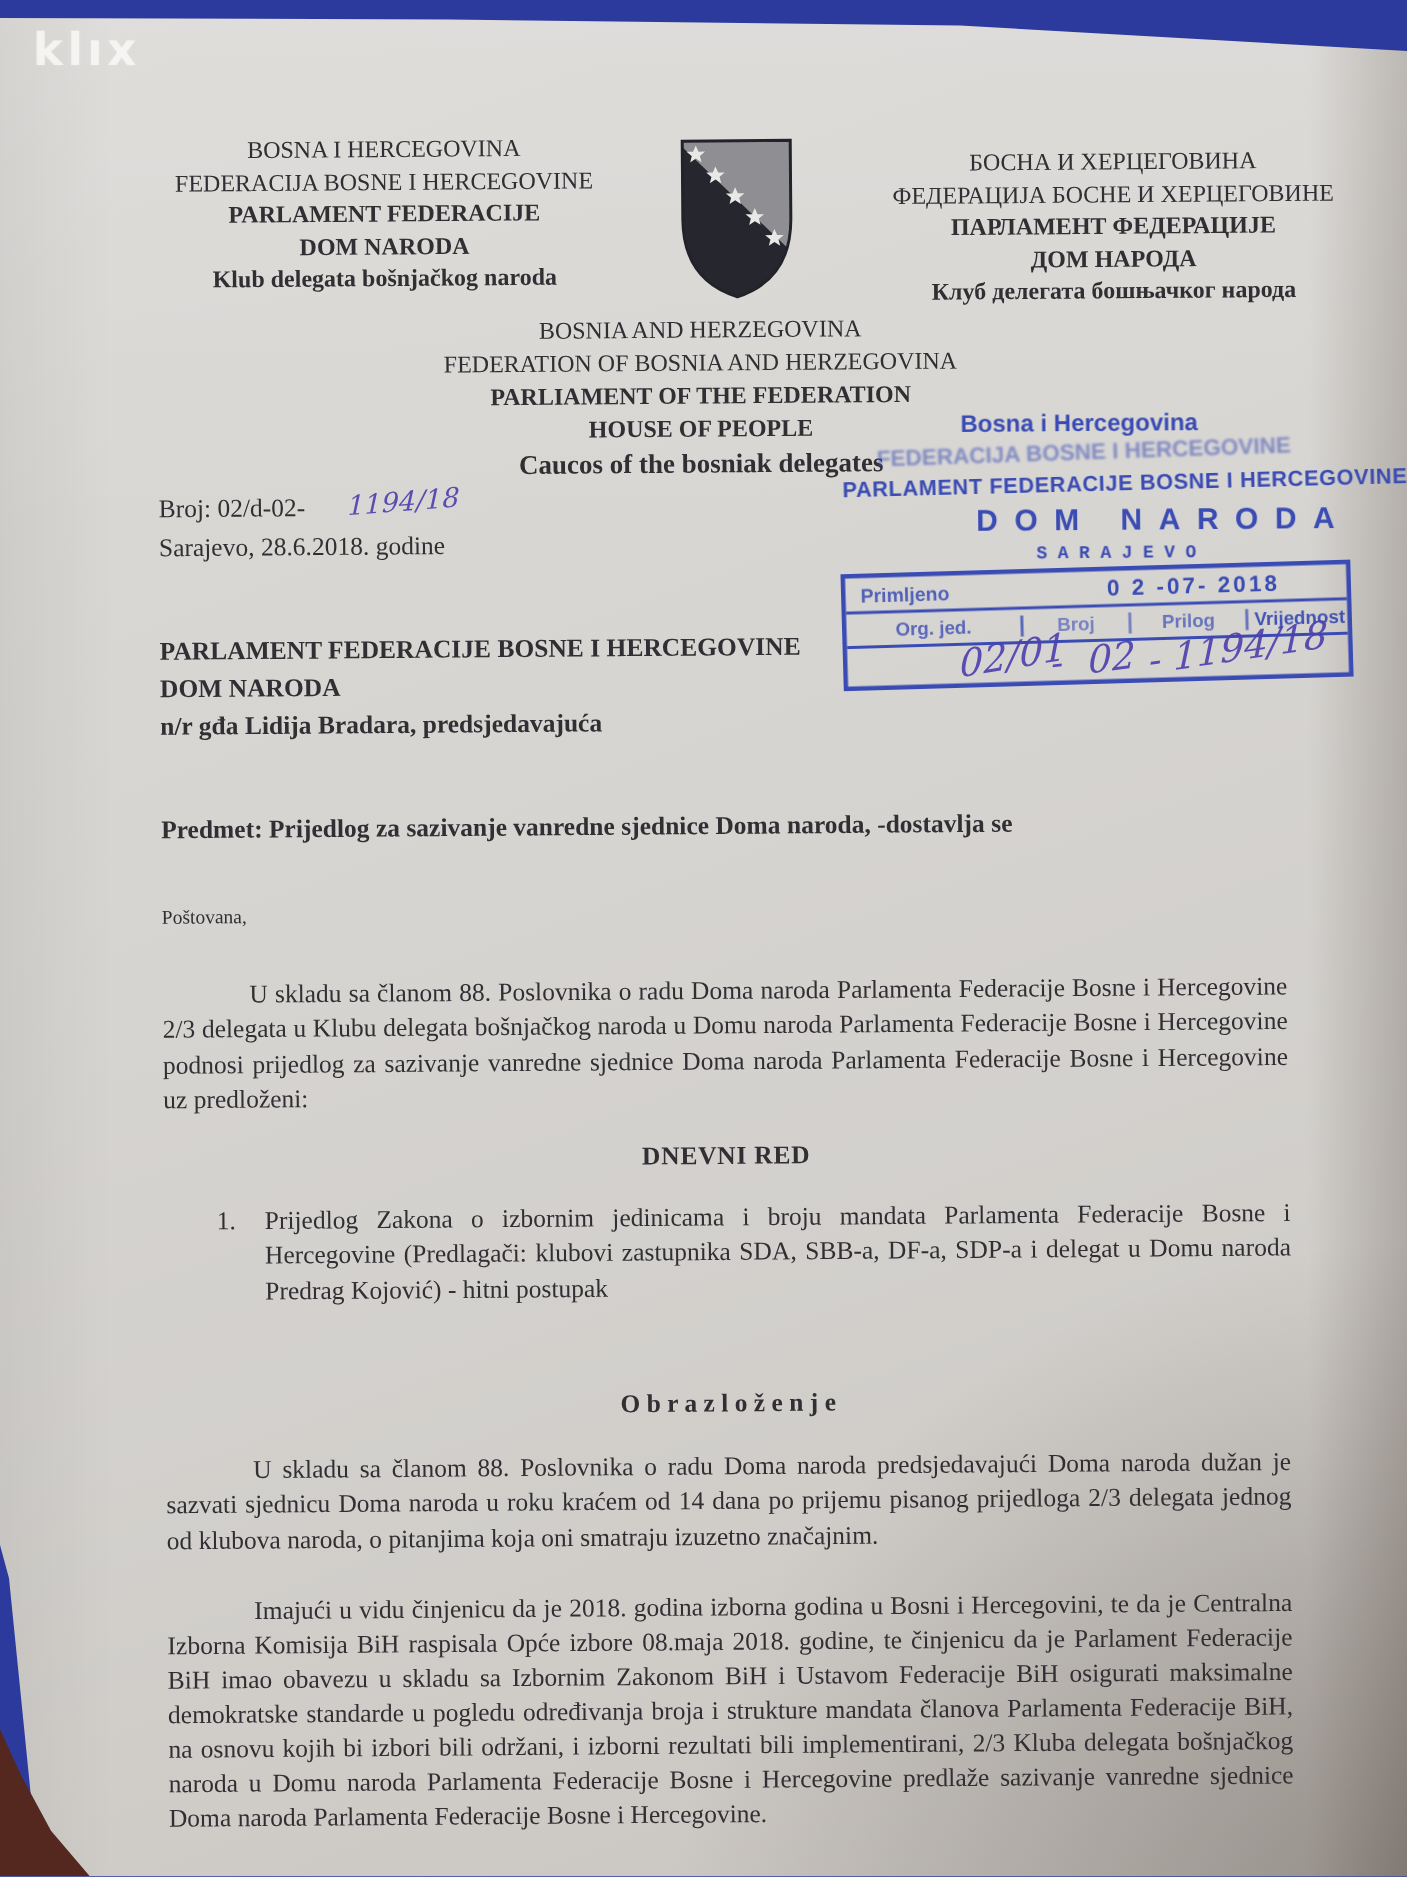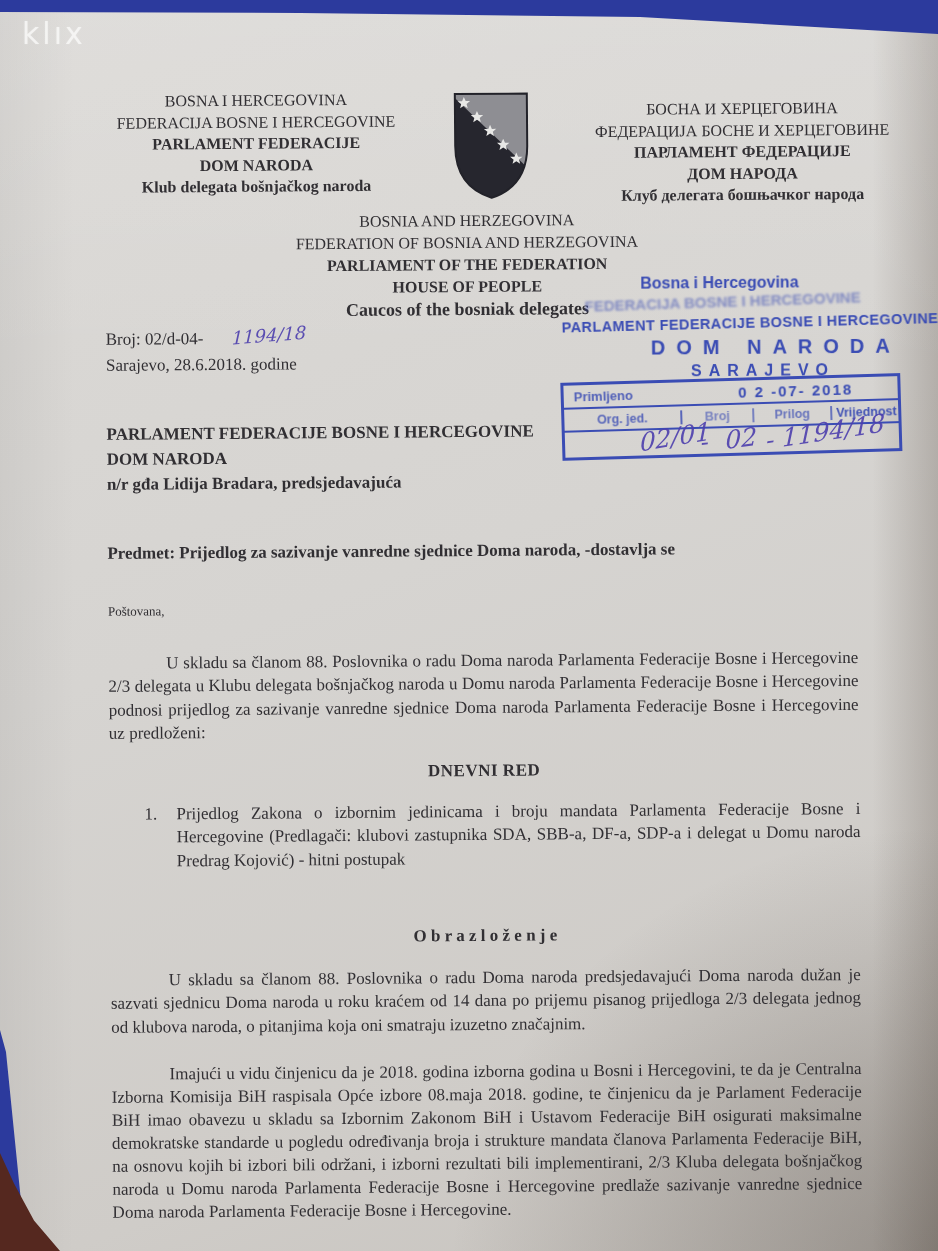--- a/index.html
+++ b/index.html
@@ -27,40 +27,40 @@
   .corner-blue{
     position:absolute;left:0;top:1030px;width:26px;height:221px;background:#2c3a9d;
     clip-path:polygon(0 0,6px 10%,16px 55%,26px 100%,0 100%);
   }
   .corner-wood{
     position:absolute;left:0;top:1142px;width:60px;height:109px;background:#55281f;
     clip-path:polygon(0 10%,14px 38%,34px 72%,60px 100%,0 100%);
   }
   .watermark{
     position:absolute;left:22px;top:16px;
-    font-family:"DejaVu Sans",sans-serif;font-weight:normal;font-size:30px;letter-spacing:3px;
+    font-family:"DejaVu Sans",sans-serif;font-weight:bold;font-size:30px;letter-spacing:3px;
     color:rgba(248,248,246,.82);text-shadow:0 0 2px rgba(255,255,255,.25);
   }
   
   .doc{position:absolute;inset:0;transform:rotate(-0.45deg);transform-origin:50% 40%;color:#312f33;}
   .hline{line-height:21.5px;font-size:16px;text-align:center;}
   .b{font-weight:bold;}
   .hdr-left{position:absolute;left:62px;top:88px;width:394px;}
   .hdr-right{position:absolute;left:562px;top:100px;width:366px;}
   .hdr-en{position:absolute;left:186px;top:210px;width:566px;}
   .hdr-en .hline{line-height:22px;}
   .caucos{font-size:18px;line-height:24px;}
   .coat{position:absolute;left:454px;top:90px;width:80px;height:112px;}
   
   .stamp{color:#3a4cb4;font-family:"Liberation Sans",sans-serif;font-weight:bold;position:absolute;white-space:nowrap;}
   .st1{left:642px;top:276px;font-size:16px;filter:blur(.3px);}
   .st2{left:586px;top:295px;font-size:15px;opacity:.55;filter:blur(.8px);transform:rotate(-1.5deg);}
   .st3{left:563px;top:317px;font-size:14.5px;letter-spacing:.4px;filter:blur(.25px);transform:rotate(-1deg);}
   .st4{left:652px;top:338px;font-size:20px;letter-spacing:11px;filter:blur(.3px);}
-  .st5{left:692px;top:364px;font-size:16px;letter-spacing:7px;filter:blur(.3px);}
+  .st5{left:692px;top:364px;font-size:12px;letter-spacing:7px;filter:blur(.3px);font-family:Liberation Mono, monospace;}
   .stamp-table{
     position:absolute;left:562px;top:380px;width:334px;height:72px;
     border:3px solid #3a4cb4;transform:rotate(-1.2deg);
     font-family:"Liberation Sans",sans-serif;color:#3a4cb4;filter:blur(.2px);
   }
   .str1{display:flex;height:22px;border-bottom:2px solid #3a4cb4;align-items:center;}
   .str1 .c-primljeno{width:120px;padding-left:10px;font-weight:bold;font-size:13px;opacity:.85;}
   .str1 .c-date{flex:1;text-align:center;font-weight:bold;font-size:15px;letter-spacing:2px;}
   .str2{display:flex;height:21px;border-bottom:2px solid #3a4cb4;align-items:center;font-weight:bold;font-size:12.5px;}
   .str2 div{padding:0 4px;overflow:hidden;white-space:nowrap;}
@@ -165,21 +165,21 @@
       <div class="c-vrij">Vrijednost</div>
     </div>
   </div>
 
   <div class="hw hw-org">02/01</div>
   <div class="hw hw-d1">-</div>
   <div class="hw hw-b2">02</div>
   <div class="hw hw-rest">- 1194/18</div>
 
   <div class="ref">
-    <div><span>Broj: 02/d-04-</span></div>
+    <div><span>Broj: 02/d-02-</span></div>
     <div>Sarajevo, 28.6.2018. godine</div>
   </div>
   <div class="hw hw-broj">1194/18</div>
 
   <div class="recipient">
     <div>PARLAMENT FEDERACIJE BOSNE I HERCEGOVINE</div>
     <div>DOM NARODA</div>
     <div>n/r gđa Lidija Bradara, predsjedavajuća</div>
   </div>
 

